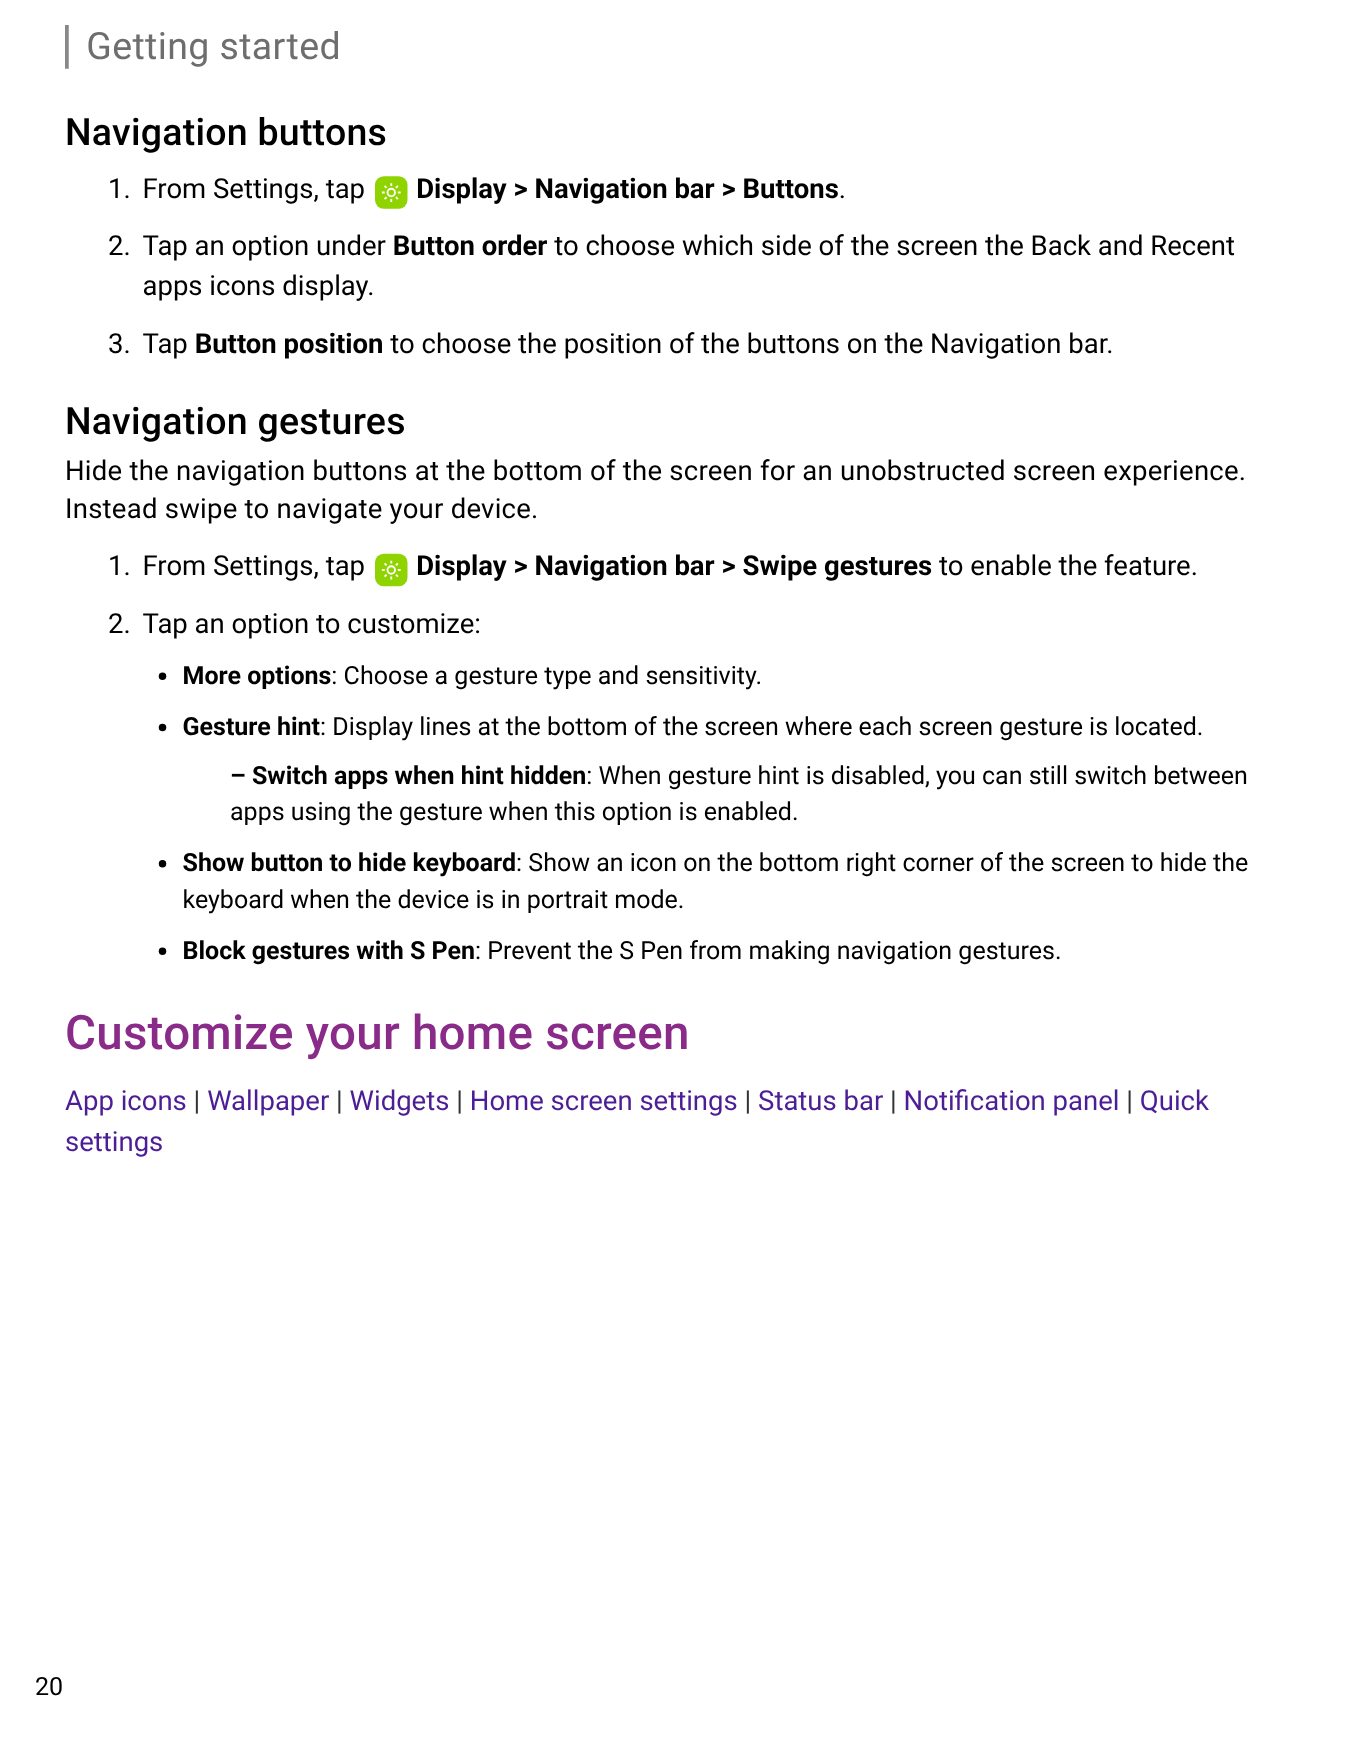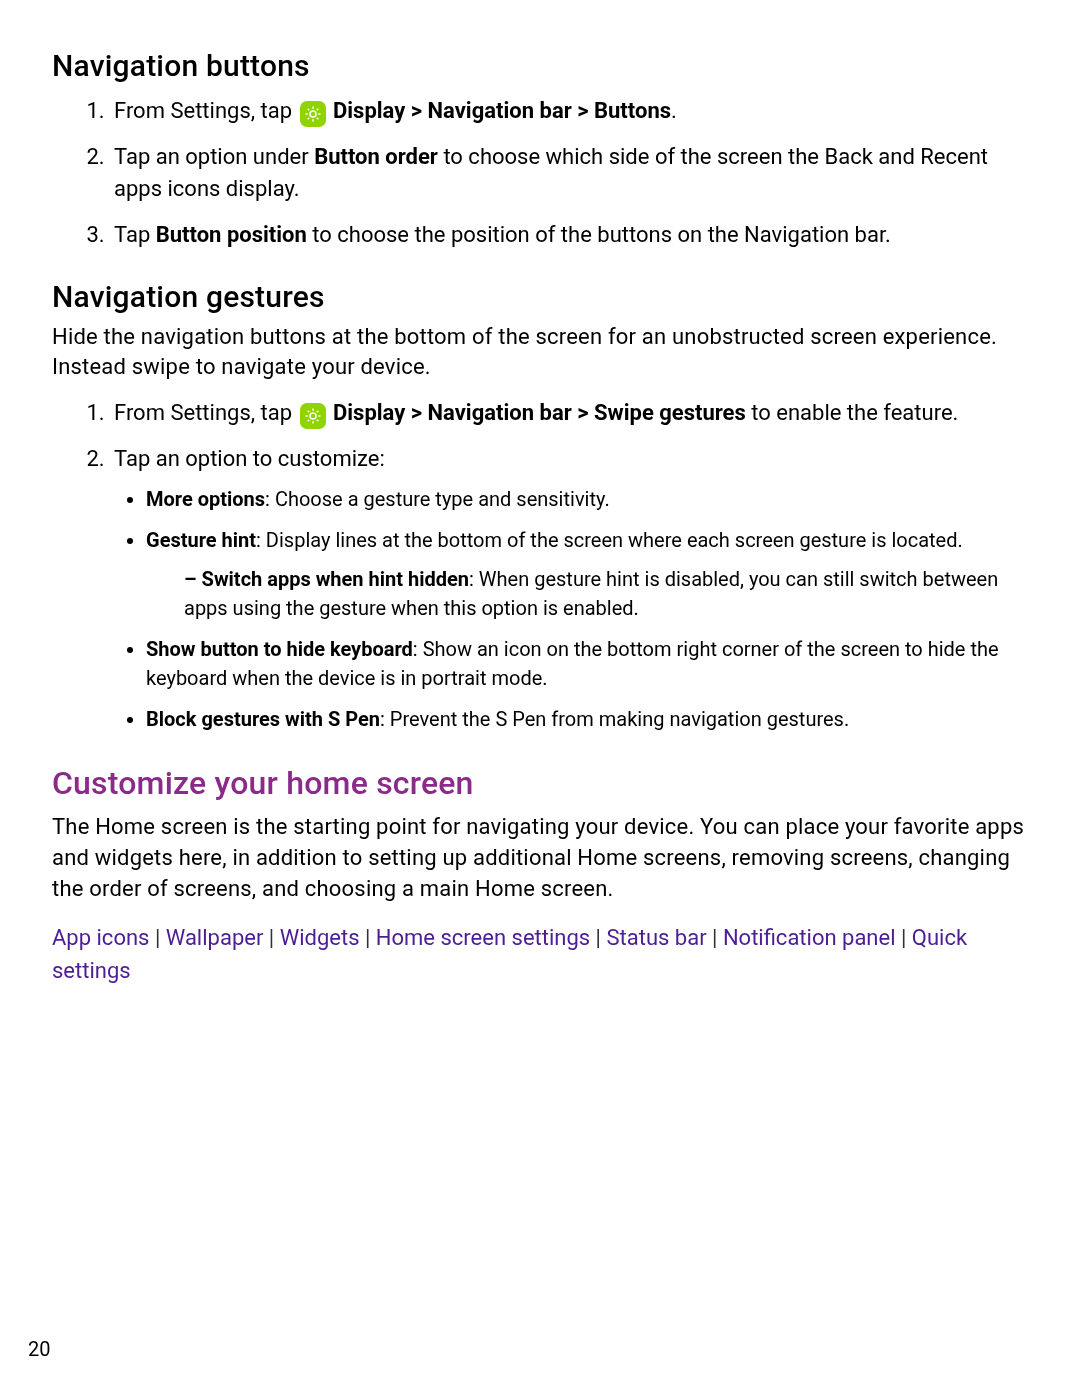--- a/index.html
+++ b/index.html
@@ -27,21 +27,21 @@
     font-weight: 400;
     letter-spacing: 0.3px;
   }
   h2.section {
     font-size: 30px;
     font-weight: 500;
     margin: 28px 0 8px 0;
     letter-spacing: 0.2px;
   }
   h1.major {
-    font-size: 32px;
+    font-size: 38px;
     font-weight: 500;
     color: #8a2b8a;
     margin: 30px 0 10px 0;
     letter-spacing: 0.2px;
   }
   p.body {
     font-size: 22px;
     line-height: 1.4;
     margin: 6px 0 14px 0;
     letter-spacing: 0.2px;
@@ -109,20 +109,23 @@
     font-size: 20px;
     color: #000;
     padding-left: 28px;
   }
 </style>
 </head>
 <body>
 
 <div class="page">
 
+  <div class="header-rule">
+    <span class="header-text">Getting started</span>
+  </div>
 
   <h2 class="section">Navigation buttons</h2>
 
   <ol>
     <li>
       <span>From Settings, tap </span>
       <span class="icon-display">
         <svg viewBox="0 0 24 24" fill="none" stroke="#fff" stroke-width="2">
           <circle cx="12" cy="12" r="4"></circle>
           <line x1="12" y1="2" x2="12" y2="5"></line>
@@ -184,20 +187,19 @@
           <span class="bold">Show button to hide keyboard</span><span>: Show an icon on the bottom right corner of the screen to hide the keyboard when the device is in portrait mode.</span>
         </li>
         <li>
           <span class="bold">Block gestures with S Pen</span><span>: Prevent the S Pen from making navigation gestures.</span>
         </li>
       </ul>
     </li>
   </ol>
 
   <h1 class="major">Customize your home screen</h1>
-  <p class="body">The Home screen is the starting point for navigating your device. You can place your favorite apps and widgets here, in addition to setting up additional Home screens, removing screens, changing the order of screens, and choosing a main Home screen.</p>
 
   <div class="links">
     <a class="link">App icons</a><span class="sep"> | </span><a class="link">Wallpaper</a><span class="sep"> | </span><a class="link">Widgets</a><span class="sep"> | </span><a class="link">Home screen settings</a><span class="sep"> | </span><a class="link">Status bar</a><span class="sep"> | </span><a class="link">Notification panel</a><span class="sep"> | </span><a class="link">Quick settings</a>
   </div>
 
   <div class="page-number">20</div>
 </div>
 
 </body></html>

